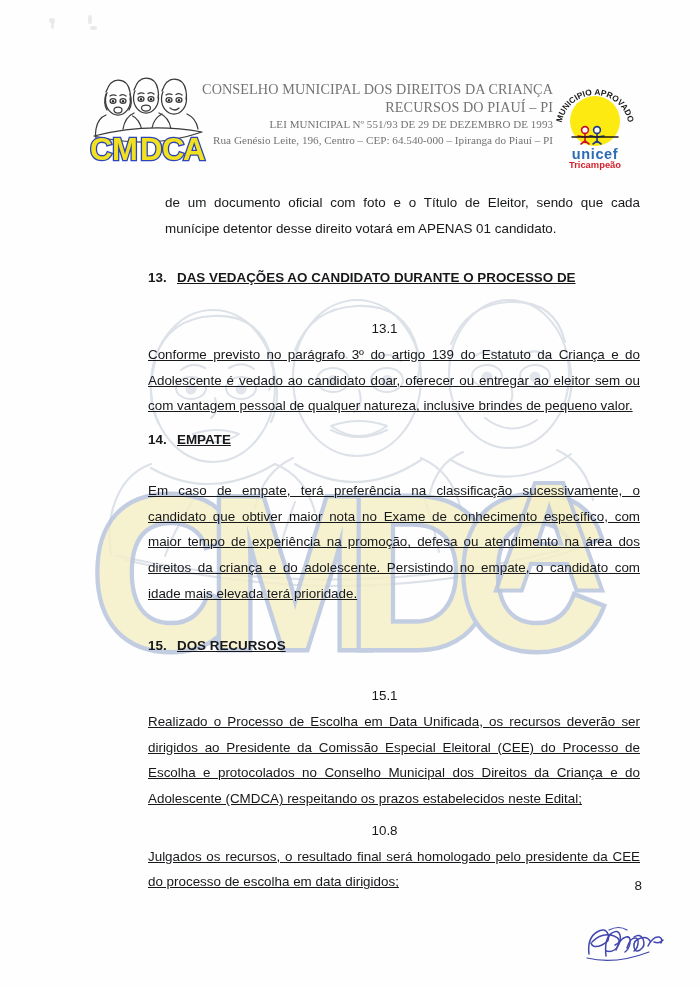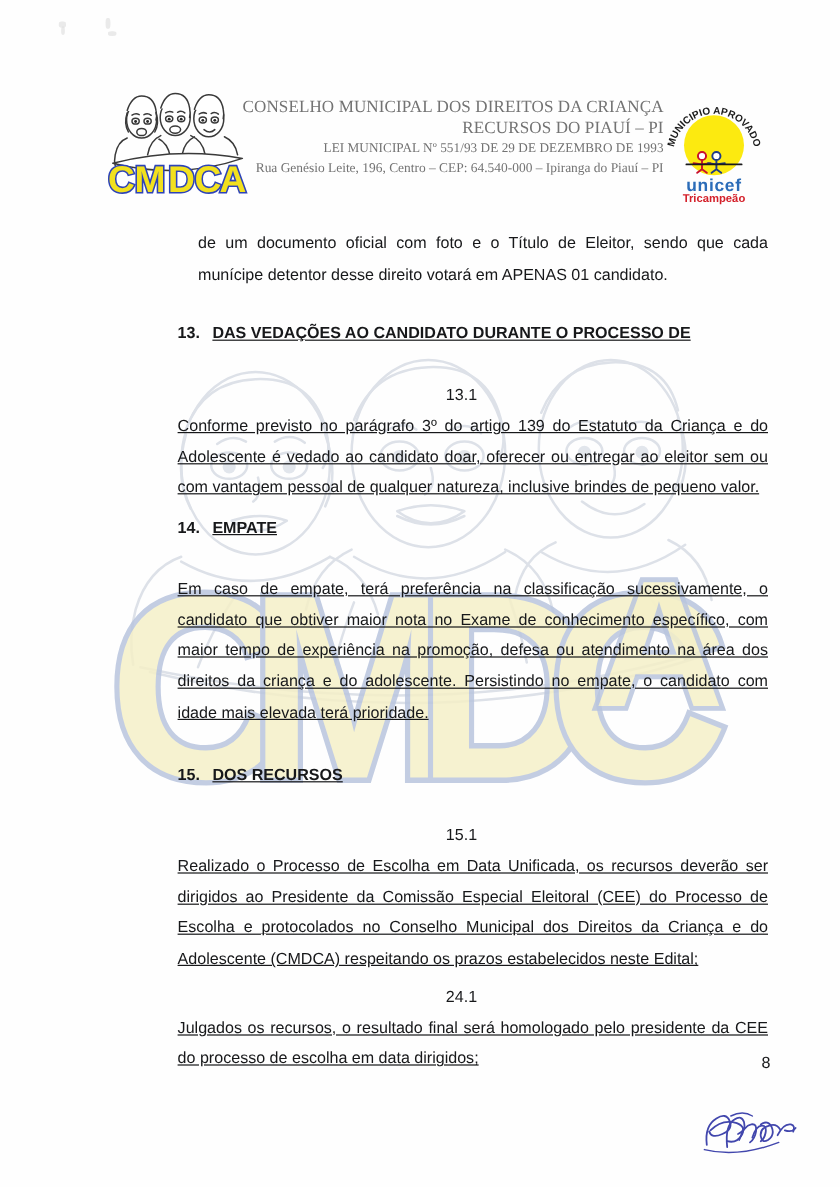--- a/index.html
+++ b/index.html
@@ -351,21 +351,21 @@
       <span class="num">15.</span>
       <span class="txt nojust">DOS RECURSOS</span>
     </div>
 
     <div class="block clause">
       <span class="num">15.1</span>
       <span class="txt">Realizado o Processo de Escolha em Data Unificada, os recursos deverão ser dirigidos ao Presidente da Comissão Especial Eleitoral (CEE) do Processo de Escolha e protocolados no Conselho Municipal dos Direitos da Criança e do Adolescente (CMDCA) respeitando os prazos estabelecidos neste Edital;</span>
     </div>
 
     <div class="block clause" style="margin-top:6px">
-      <span class="num">24.1</span>
+      <span class="num">10.8</span>
       <span class="txt">Julgados os recursos, o resultado final será homologado pelo presidente da CEE do processo de escolha em data dirigidos;</span>
     </div>
 
   </div>
 
   <div class="page-number">8</div>
 
   <div class="signature">
     <svg viewBox="0 0 98 62" xmlns="http://www.w3.org/2000/svg">
       <g fill="none" stroke="#4247ad" stroke-width="1.5" stroke-linecap="round" stroke-linejoin="round">

